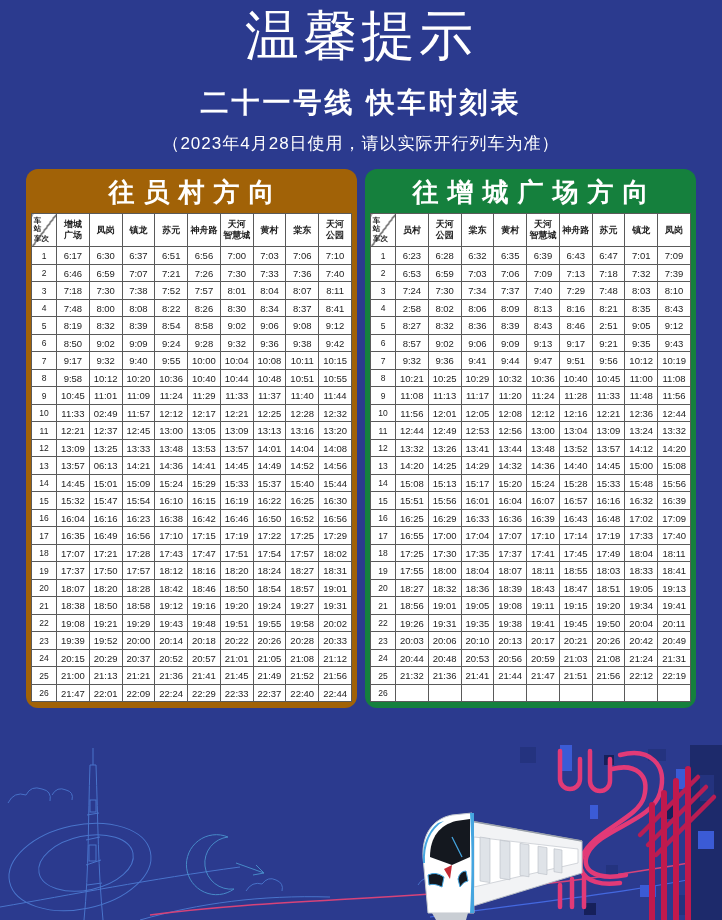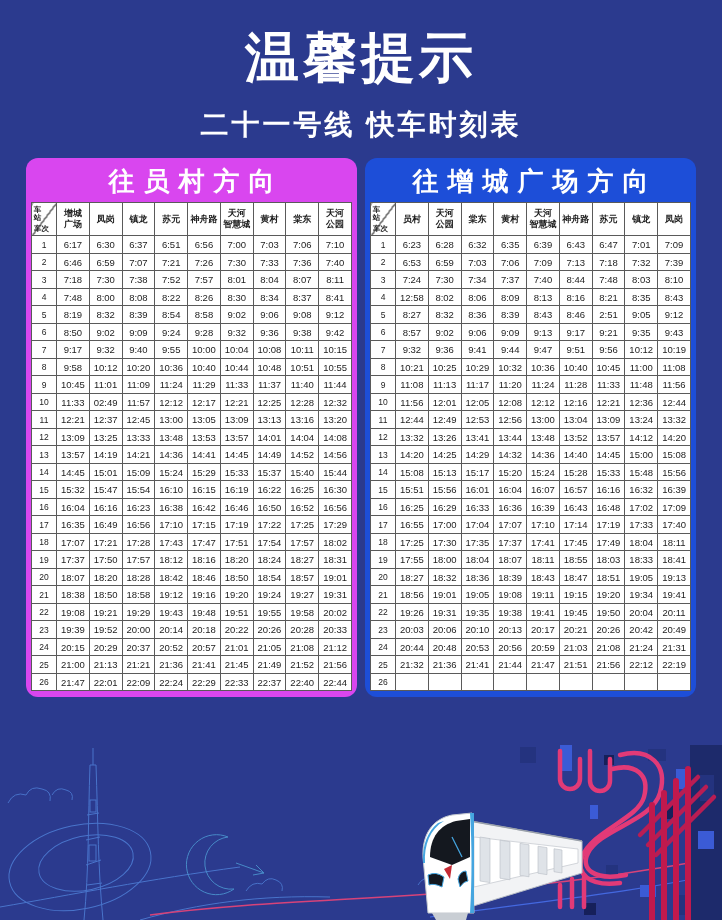--- a/index.html
+++ b/index.html
@@ -4,21 +4,21 @@
 <style>
   * { margin:0; padding:0; box-sizing:border-box; }
   html,body { width:722px; height:920px; }
   body {
     position:relative;
     background:#2b3a8e;
     font-family:"Liberation Sans","DejaVu Sans",sans-serif;
     overflow:hidden;
   }
   .titles { text-align:center; color:#fff; }
-  .main-title { margin-top:22px; font-size:54px; font-weight:700; letter-spacing:4px; }
+  .main-title { font-size:54px; font-weight:400; letter-spacing:4px; }
   .sub-title  { margin-top:11px;  font-size:28px; font-weight:700; letter-spacing:3px; }
   .note       { margin-top:10px; font-size:17px; font-weight:400; letter-spacing:1px; }
 
   .panels { display:flex; gap:8px; padding:0 26px; margin-top:14px; position:relative; z-index:2; }
   .panel  { flex:1; border-radius:12px; padding:2px 5px 6px; }
   .panel-title {
     height:42px; display:flex; align-items:center; justify-content:center;
     color:#fff; font-size:26px; font-weight:700; letter-spacing:9px; text-indent:9px;
   }
   table { width:100%; border-collapse:collapse; background:#fff; table-layout:fixed; }
@@ -28,35 +28,36 @@
   td.no { font-size:8.5px; }
   col.c-no { width:25px; }
   th.corner {
     position:relative;
     background:linear-gradient(to bottom right,
       #fff calc(50% - 0.7px), #555 calc(50% - 0.7px),
       #555 calc(50% + 0.7px), #fff calc(50% + 0.7px));
   }
   th.corner span { position:absolute; font-size:7.5px; font-weight:700; line-height:1; }
   th.corner .c-top    { top:3px; right:13px; }
-  th.corner .c-bottom { bottom:3px; left:2px; }
+  th.corner .c-bottom { bottom:3px; left:2px;font-family:Liberation Mono, monospace; }
 
   .decor { position:absolute; left:0; bottom:0; width:722px; height:175px; z-index:1; }
 </style>
 </head>
 <body>
 
 <header class="titles">
   <div class="main-title">温馨提示</div>
   <div class="sub-title">二十一号线 快车时刻表</div>
+  <div class="note">（2023年4月28日使用，请以实际开行列车为准）</div>
 </header>
 
 <main class="panels">
 
-  <section class="panel" style="background: #d946ef;">
+  <section class="panel" style="background: #a16207;">
     <div class="panel-title">往员村方向</div>
     <table>
       <colgroup>
           <col class="c-no">
         </colgroup>
       <thead>
         <tr>
           <th class="corner">
             <span class="c-top">车站</span>
             <span class="c-bottom">车次</span>
@@ -216,21 +217,21 @@
             <td>13:48</td>
             <td>13:53</td>
             <td>13:57</td>
             <td>14:01</td>
             <td>14:04</td>
             <td>14:08</td>
           </tr>
           <tr>
             <td class="no">13</td>
             <td>13:57</td>
-            <td>14:19</td>
+            <td>06:13</td>
             <td>14:21</td>
             <td>14:36</td>
             <td>14:41</td>
             <td>14:45</td>
             <td>14:49</td>
             <td>14:52</td>
             <td>14:56</td>
           </tr>
           <tr>
             <td class="no">14</td>
@@ -385,21 +386,21 @@
             <td>22:29</td>
             <td>22:33</td>
             <td>22:37</td>
             <td>22:40</td>
             <td>22:44</td>
           </tr>
         </tbody>
     </table>
   </section>
 
-  <section class="panel" style="background: #1d4ed8;">
+  <section class="panel" style="background: #15803d;">
     <div class="panel-title">往增城广场方向</div>
     <table>
       <colgroup>
           <col class="c-no">
         </colgroup>
       <thead>
         <tr>
           <th class="corner">
             <span class="c-top">车站</span>
             <span class="c-bottom">车次</span>
@@ -442,28 +443,28 @@
             <td>7:32</td>
             <td>7:39</td>
           </tr>
           <tr>
             <td class="no">3</td>
             <td>7:24</td>
             <td>7:30</td>
             <td>7:34</td>
             <td>7:37</td>
             <td>7:40</td>
-            <td>8:44</td>
+            <td>7:29</td>
             <td>7:48</td>
             <td>8:03</td>
             <td>8:10</td>
           </tr>
           <tr>
             <td class="no">4</td>
-            <td>12:58</td>
+            <td>2:58</td>
             <td>8:02</td>
             <td>8:06</td>
             <td>8:09</td>
             <td>8:13</td>
             <td>8:16</td>
             <td>8:21</td>
             <td>8:35</td>
             <td>8:43</td>
           </tr>
           <tr>

